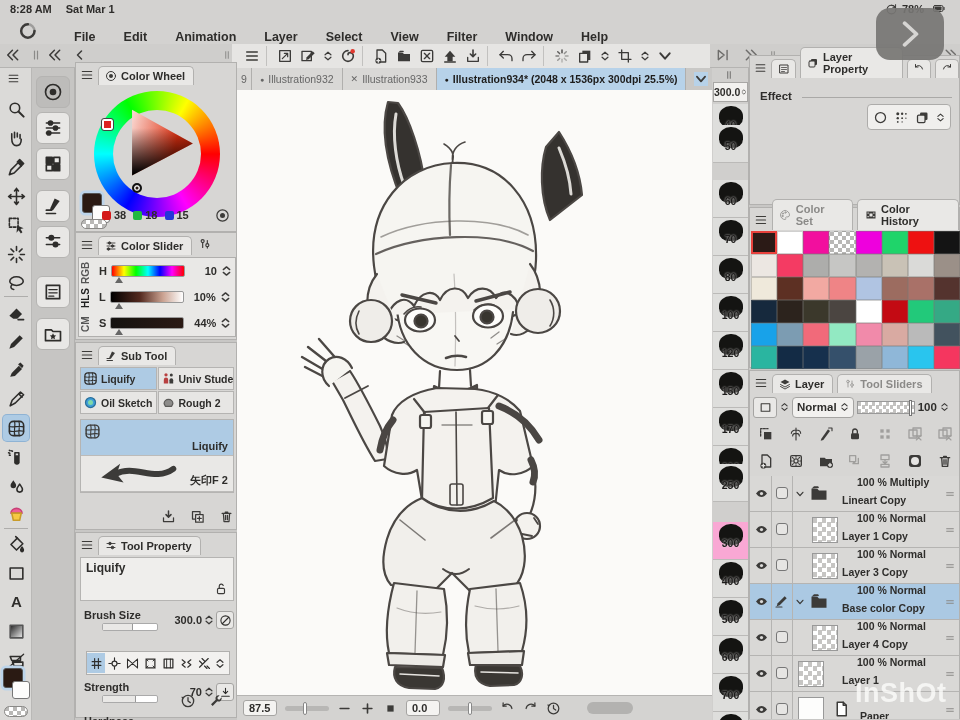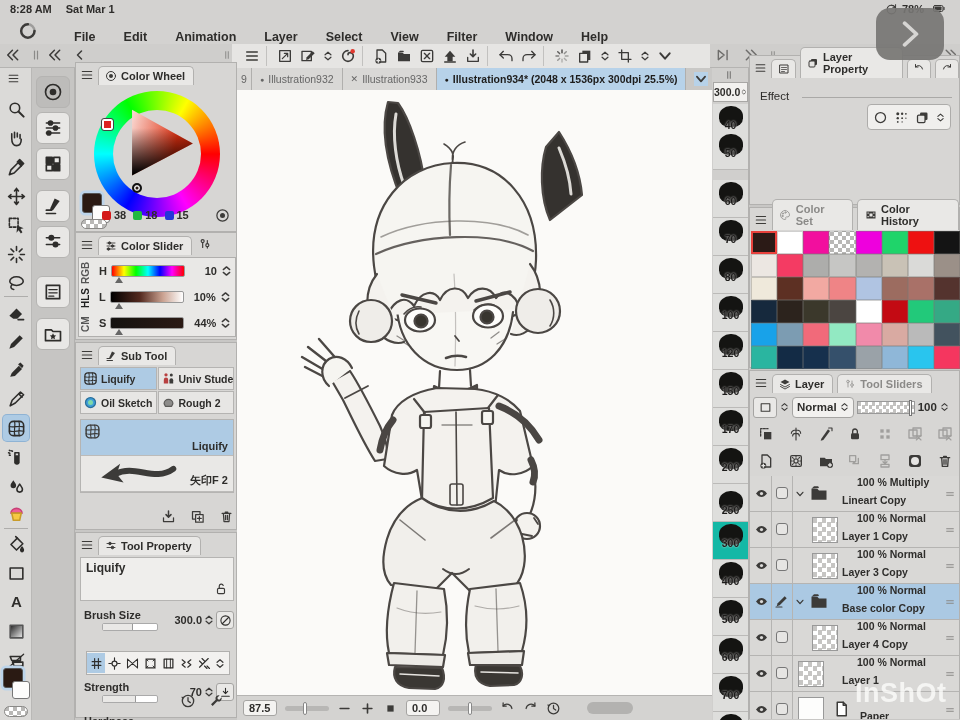--- a/index.html
+++ b/index.html
@@ -95,27 +95,27 @@
   .bbox { background:#f4f3f1; border:1px solid #a5a4a2; border-radius:3px; padding:1px 5px; min-width:34px; }
   .btrack { width:44px; height:5px; background:#b8b7b5; border-radius:3px; position:relative; }
   .btrack i { position:absolute; top:-4px; width:4px; height:13px; background:#fdfdfc; border:1px solid #888; border-radius:2px; }
   .bico { width:15px; height:15px; }
   .pill { width:46px; height:12px; background:#b3b2b0; border-radius:7px; }
 
   
   #brushcol { left:712px; top:68px; width:37px; height:652px; background:#d0cfcd; border-right:1px solid #b2b1af; }
   #bs-cur { position:absolute; left:1px; top:14px; width:35px; height:20px; background:#f2f1ef; border:1px solid #a8a7a5; display:flex; align-items:center; justify-content:center; gap:1px; font-size:10.5px; font-weight:bold; }
   .bsitem { position:absolute; left:1px; width:35px; height:38px; border-bottom:1px solid #bbbab8; display:flex; flex-direction:column; align-items:center; justify-content:flex-start; font-size:10.5px; font-weight:bold; background:#dededc; }
-  .bsitem.sel { background:#14b8a6; }
+  .bsitem.sel { background:#f9a8d4; }
   .blob { width:24px; height:21px; background:#141412; border-radius:48% 48% 42% 42%; margin-top:2px; }
   .bsitem b { margin-top:-8px; color:#1c1b1a; text-shadow:0 0 2px #dedddb; font-size:10.5px; }
 
   
   .rpanel { left:749px; width:211px; background:#d7d6d4; border:1px solid #b2b1af; }
-  .effectlbl { position:absolute; left:10px; top:34px; font-size:11.5px; font-weight:normal; }
+  .effectlbl { position:absolute; left:10px; top:34px; font-size:11.5px; font-weight:bold; }
   .effline { position:absolute; left:52px; top:41px; width:150px; height:1px; background:#aaa9a7; }
   .effbtns { position:absolute; right:8px; top:48px; height:26px; background:#f0efed; border:1px solid #adacaa; border-radius:4px; display:flex; align-items:center; gap:6px; padding:0 5px; }
   .effbtns svg { width:15px; height:15px; }
 
   #swgrid { position:absolute; left:1px; top:23px; width:209px; display:grid; grid-template-columns:repeat(8,1fr); }
   .sw { height:23px; border:0.5px solid rgba(120,120,118,.35); }
   .sw.checker, .checkerbg { background:repeating-conic-gradient(#fff 0 25%, #b9b8b6 0 50%) 0 0/8px 8px; }
   .sw.sel { outline:2px solid #e8413c; outline-offset:-2px; box-shadow:0 0 0 1px #fff inset; }
 
   
@@ -1051,21 +1051,21 @@
           <svg viewBox="0 0 24 24" fill="none" stroke="currentColor" stroke-width="2" stroke-linecap="round" stroke-linejoin="round">
             <path d="M5 9l7-6 7 6M5 15l7 6 7-6" stroke-width="3"></path>
           </svg>
         </span>
     </div>
     <div id="bsitems">
         <div class="bsitem" style="top: 36px;">
           <div class="blob"></div>
           <b>40</b>
         </div>
-        <div class="bsitem" style="top: 64px;">
+        <div class="bsitem" style="top: 57px;">
           <div class="blob"></div>
           <b>50</b>
         </div>
         <div class="bsitem" style="top: 112px;">
           <div class="blob"></div>
           <b>60</b>
         </div>
         <div class="bsitem" style="top: 150px;">
           <div class="blob"></div>
           <b>70</b>
@@ -1087,21 +1087,21 @@
           <b>150</b>
         </div>
         <div class="bsitem" style="top: 340px;">
           <div class="blob"></div>
           <b>170</b>
         </div>
         <div class="bsitem" style="top: 378px;">
           <div class="blob"></div>
           <b>200</b>
         </div>
-        <div class="bsitem" style="top: 416px; justify-content: center;">
+        <div class="bsitem" style="top: 396px;">
           <div class="blob"></div>
           <b>250</b>
         </div>
         <div class="bsitem sel" style="top: 454px;">
           <div class="blob"></div>
           <b>300</b>
         </div>
         <div class="bsitem" style="top: 492px;">
           <div class="blob"></div>
           <b>400</b>

